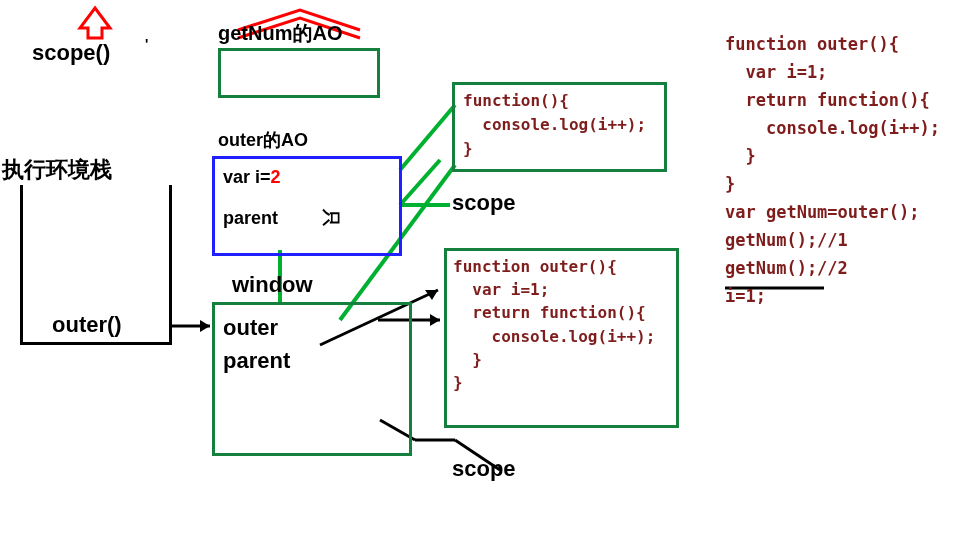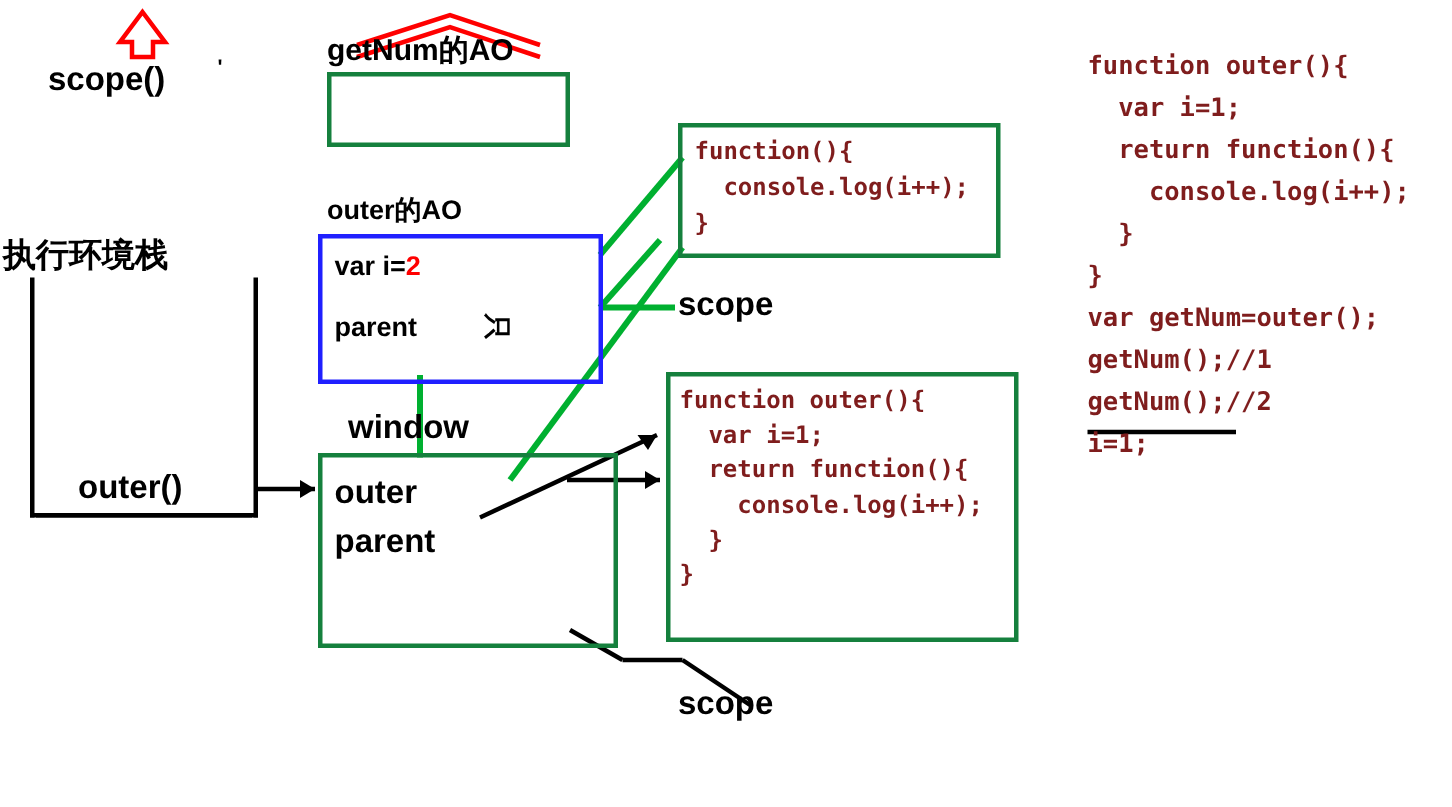--- a/index.html
+++ b/index.html
@@ -111,21 +111,21 @@
     <span>var  i=</span><span class="red-text">2</span>
     <div style="height:16px;"></div>
     <span>parent</span>
   </div>
 </div>
 
 <div class="label" style="left:322px; top:206px; font-size:18px; transform:rotate(90deg);">只</div>
 
 <div class="label" style="left:232px; top:272px; font-size:22px;">window</div>
 
-<div class="box" style="left:212px; top:302px; width:200px; height:130px;">
+<div class="box" style="left:212px; top:302px; width:200px; height:154px;">
   <div class="box-content" style="font-size:22px; line-height:1.5;">
     <div>outer</div>
     <div>parent</div>
   </div>
 </div>
 
 <div class="box" style="left:452px; top:82px; width:215px; height:90px;">
   <div class="code-block" style="position:static; font-size:16px; padding:4px 8px;">function(){
   console.log(i++);
 }</div>

